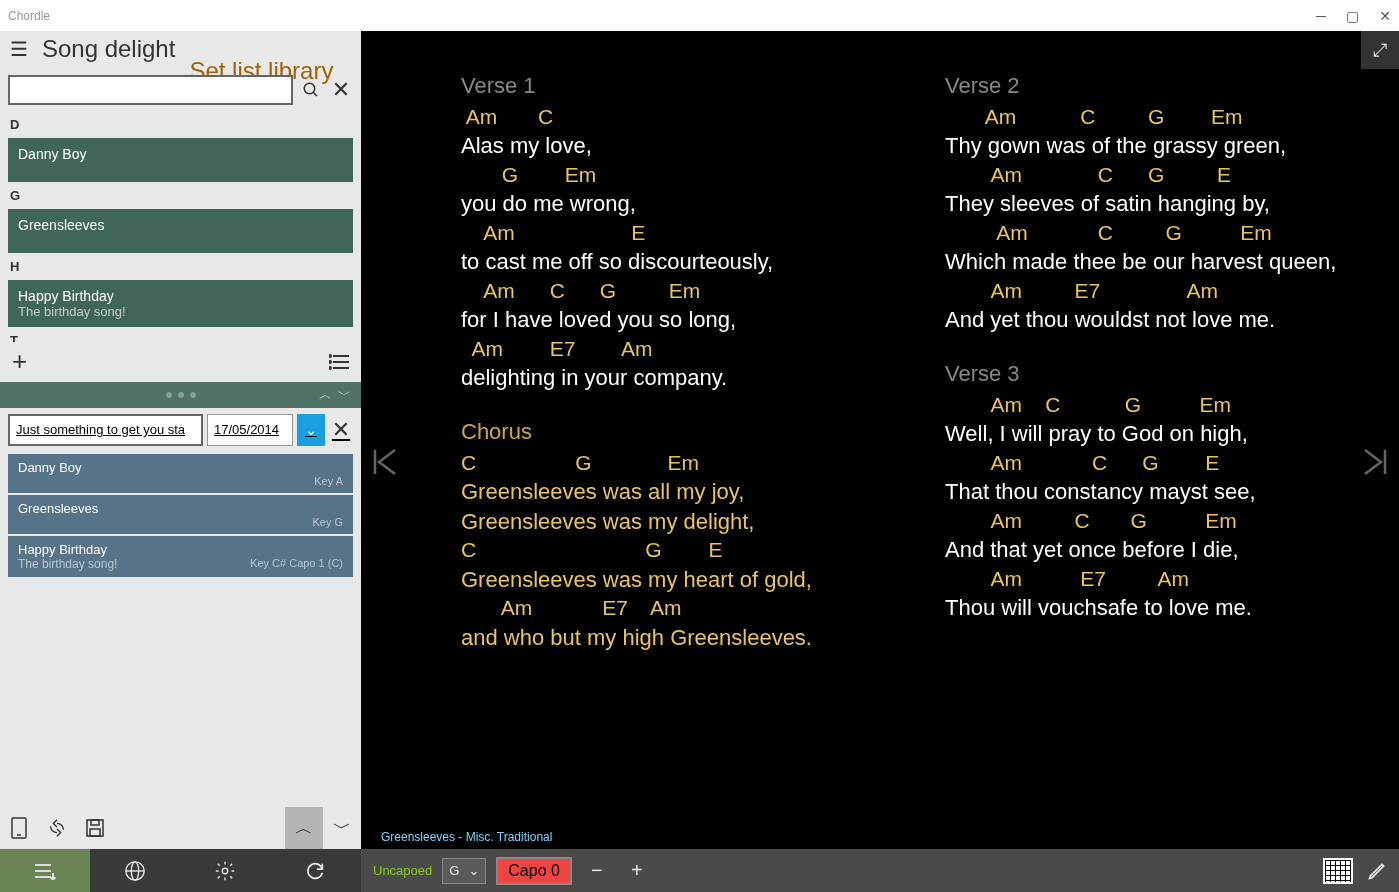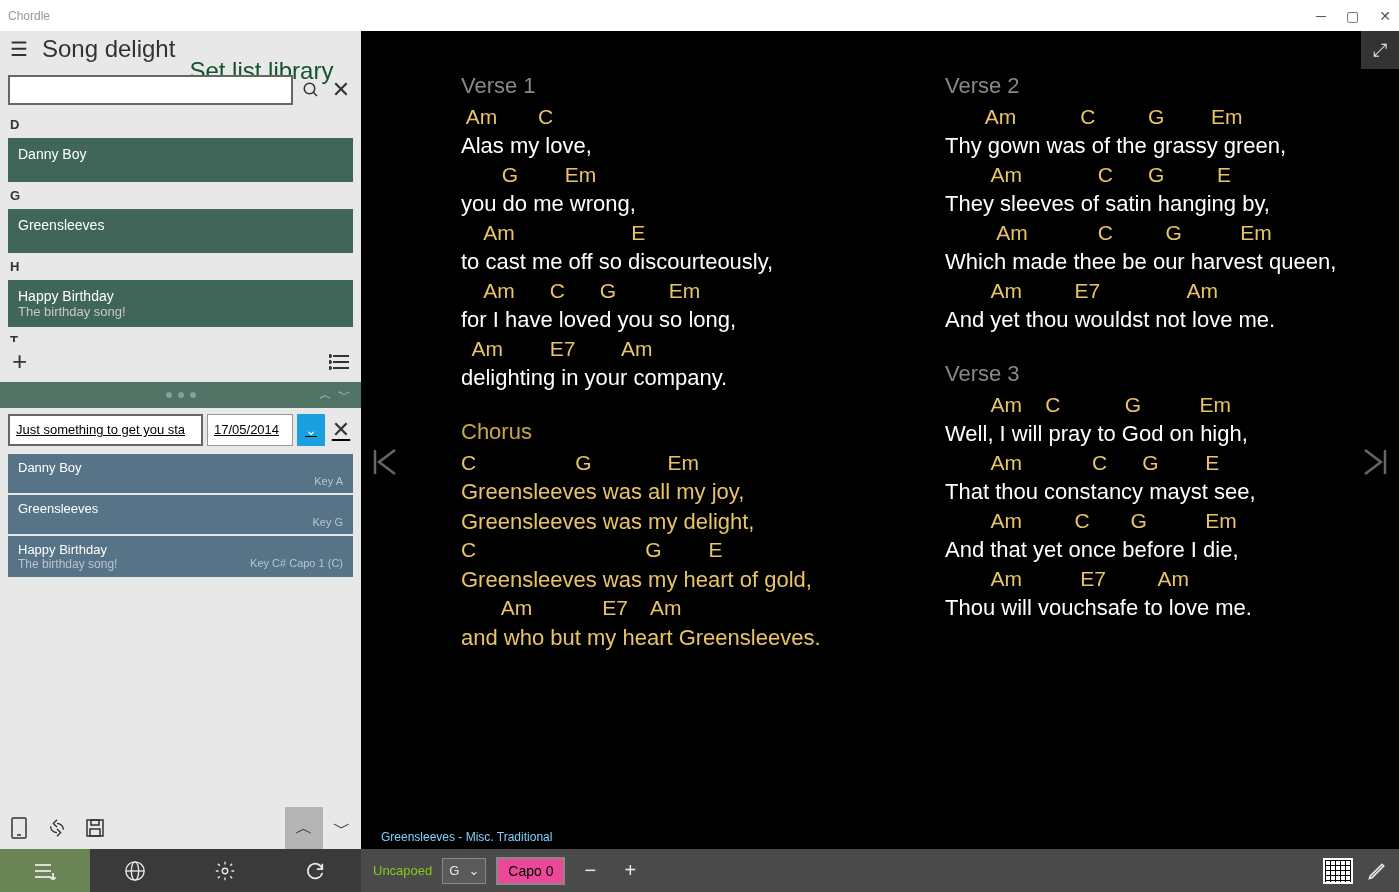--- a/index.html
+++ b/index.html
@@ -14,21 +14,21 @@
     
     .main { display: flex; height: 861px; }
     
     
     .sidebar { width: 361px; background: #e8e8e8; display: flex; flex-direction: column; }
     
     
     .header-row { height: 36px; display: flex; align-items: center; padding: 0 10px; gap: 14px; }
     .hamburger { font-size: 20px; color: #333; }
     .header-tab { font-size: 24px; font-weight: 300; color: #333; }
-    .header-tab.inactive { color: #14532d; margin-top: 44px; }
+    .header-tab.inactive { color: #a16207; margin-top: 44px; }
     
     
     .search-row { display: flex; align-items: center; padding: 8px; gap: 6px; }
     .search-input { flex: 1; height: 30px; border: 2px solid #666; background: #fff; padding: 0 6px; font-size: 14px; }
     .search-btn { width: 24px; height: 30px; display: flex; align-items: center; justify-content: center; color: #333; font-size: 18px; }
     .clear-btn { width: 24px; height: 30px; display: flex; align-items: center; justify-content: center; color: #333; font-size: 22px; font-weight: 300; }
     
     
     .song-list { flex: 1; overflow: hidden; }
     .letter-header { padding: 4px 10px; font-size: 13px; font-weight: 600; color: #333; }
@@ -92,21 +92,21 @@
     .nav-arrow.left { left: 10px; }
     .nav-arrow.right { right: 10px; }
     
     
     .content-footer { height: 24px; background: #000; color: #7dd3fc; font-size: 12px; padding: 0 20px; display: flex; align-items: center; }
     
     
     .content-bottombar { height: 43px; background: #4a4a4a; display: flex; align-items: center; padding: 0 12px; gap: 10px; color: #e8e8e8; font-size: 14px; }
     .uncapoed { color: #84cc16; font-size: 13px; text-align: right; }
     .key-select { width: 44px; height: 26px; background: #5a5a5a; border: 1px solid #888; color: #e8e8e8; display: flex; align-items: center; justify-content: space-between; padding: 0 6px; font-size: 13px; }
-    .capo-box { height: 28px; background: #ec4899; color: #000; border: 2px solid #888; padding: 0 10px; display: flex; align-items: center; font-size: 14px; }
+    .capo-box { height: 28px; background: #ef4444; color: #000; border: 2px solid #888; padding: 0 10px; display: flex; align-items: center; font-size: 16px; }
     .pm-btn { width: 30px; font-size: 20px; text-align: center; color: #e8e8e8; }
     .cb-spacer { flex: 1; }
     .cb-right { display: flex; gap: 14px; align-items: center; }
     .grid-icon-wrap { background:#fff; width:30px; height:26px; display:flex; align-items:center; justify-content:center; }
     .grid-icon2 { width: 26px; height: 22px; background-image: linear-gradient(#000 1px, transparent 1px), linear-gradient(90deg, #000 1px, transparent 1px); background-size: 5px 5px; }
     .pencil-icon { font-size: 20px; color: #e8e8e8; }
     
     svg { display: block; }
   </style>
 </head>
@@ -304,21 +304,21 @@
           <div class="lyric-line">delighting in your company.</div>
         </div>
         <div class="block" style="margin-top:24px">
           <div class="section-label chorus">Chorus</div>
           <div class="chord-line">C                 G             Em</div>
           <div class="lyric-line chorus">Greensleeves was all my joy,</div>
           <div class="lyric-line chorus">Greensleeves was my delight,</div>
           <div class="chord-line">C                             G        E</div>
           <div class="lyric-line chorus">Greensleeves was my heart of gold,</div>
           <div class="chord-line">       Am            E7    Am</div>
-          <div class="lyric-line chorus">and who but my heart Greensleeves.</div>
+          <div class="lyric-line chorus">and who but my high Greensleeves.</div>
         </div>
       </div>
       <div class="col">
         <div class="block">
           <div class="section-label">Verse 2</div>
           <div class="chord-line">       Am           C         G        Em</div>
           <div class="lyric-line">Thy gown was of the grassy green,</div>
           <div class="chord-line">        Am             C      G         E</div>
           <div class="lyric-line">They sleeves of satin hanging by,</div>
           <div class="chord-line">         Am            C         G          Em</div>

